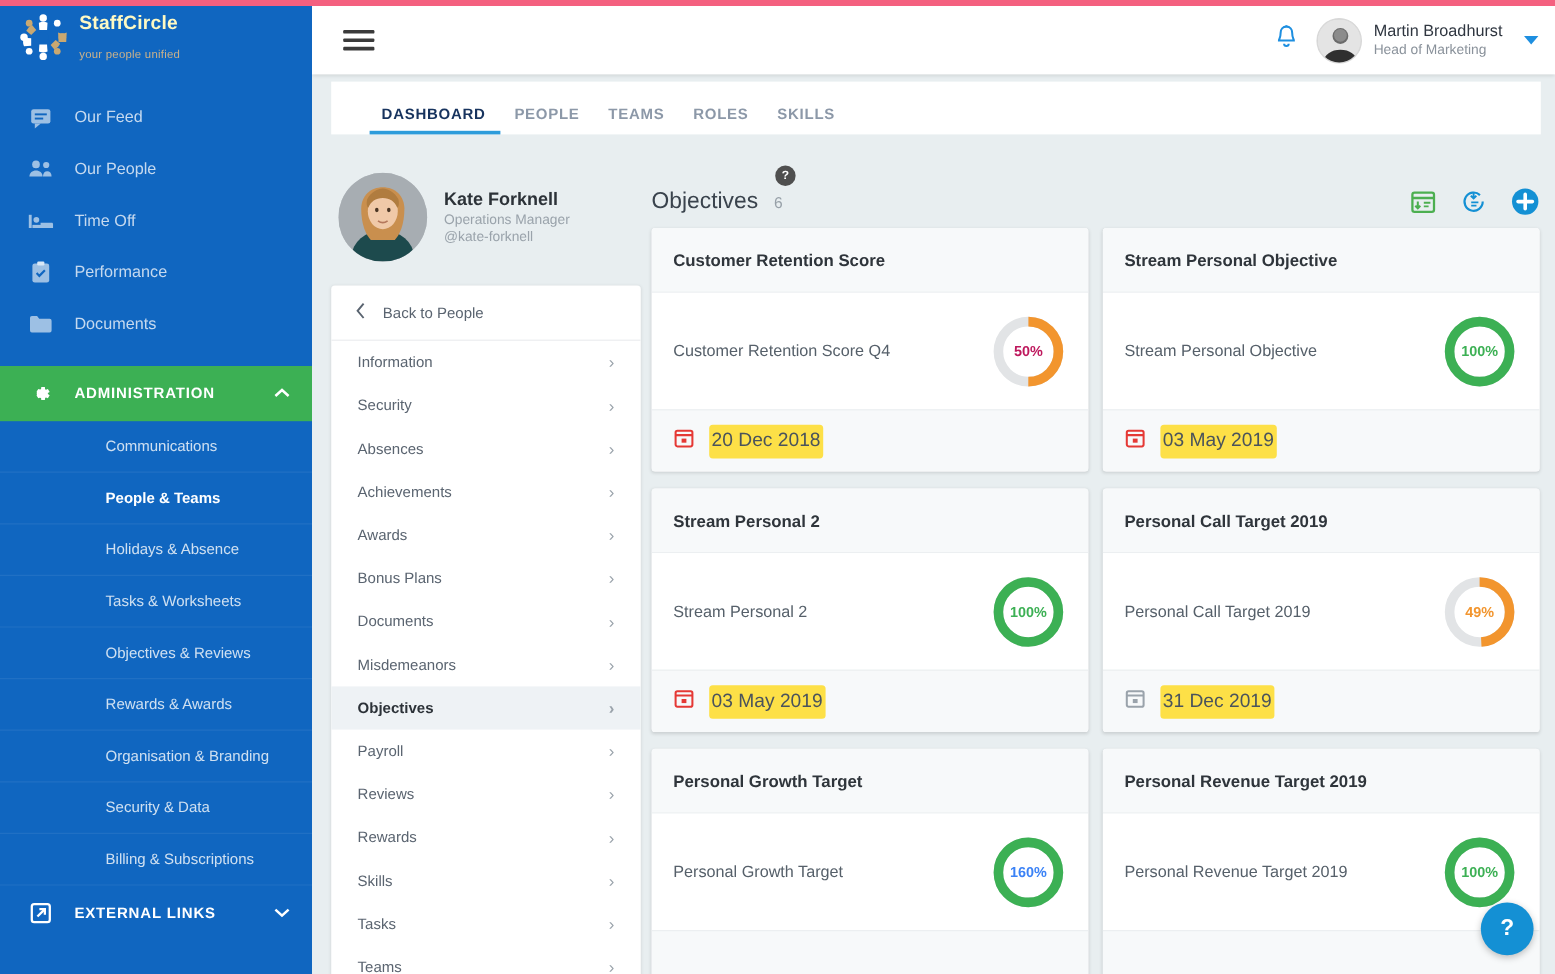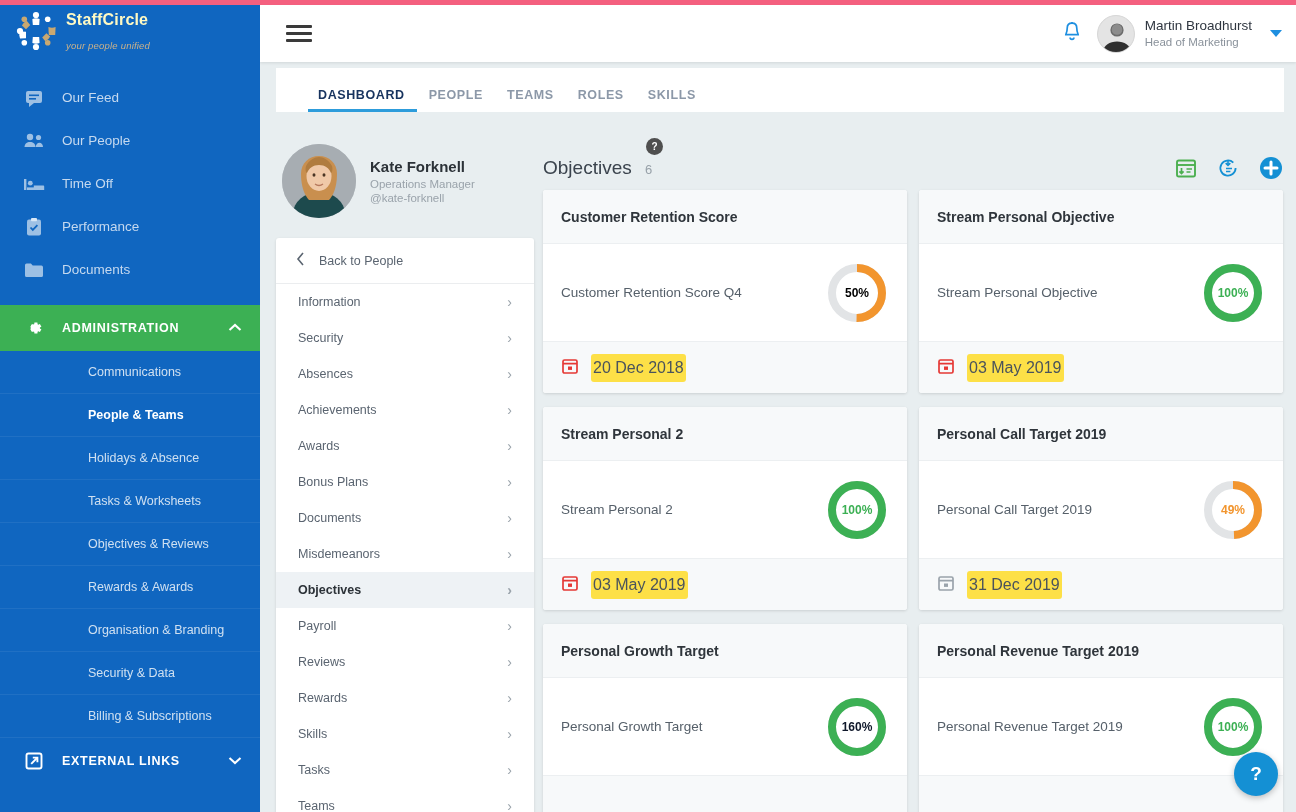--- a/index.html
+++ b/index.html
@@ -21,21 +21,21 @@
   .sidebar {
     position: absolute; left: 0; top: 0; width: 260px; height: 812px;
     background: #1066c0; z-index: 30; overflow: hidden;
   }
   .logo-row {
     height: 62px; display: flex; align-items: center; padding-left: 14px; gap: 8px;
   }
   .logo-mark { width: 44px; height: 44px; flex: 0 0 44px; }
   .logo-text { display: flex; flex-direction: column; line-height: 1; }
   .logo-name { color: #fef9c3; font-size: 16px; font-weight: bold; letter-spacing: .2px; }
-  .logo-tag { color: #cbb28a; font-size: 9.5px; margin-top: 13px; letter-spacing: .2px; font-style: italic; }
+  .logo-tag { color: #cbb28a; font-size: 9.5px; margin-top: 13px; letter-spacing: .2px; }
 
   .nav-item {
     height: 43px; display: flex; align-items: center; gap: 16px;
     padding-left: 22px; color: #c5d9ef; font-size: 13.5px; cursor: pointer;
   }
   .nav-item .ic { width: 24px; height: 24px; flex: 0 0 24px; display:flex; align-items:center; justify-content:center; }
   .nav-gap { height: 14px; }
 
   .section-head {
     height: 46px; display: flex; align-items: center; padding: 0 18px 0 22px;
@@ -503,21 +503,21 @@
 
       <div class="card">
         <div class="card-head">Customer Retention Score</div>
         <div class="card-body">
           <span class="card-body-text">Customer Retention Score Q4</span>
           <span class="donut">
             <svg width="64" height="64" viewBox="0 0 64 64">
               <circle cx="32" cy="32" r="25" fill="none" stroke="#e2e4e6" stroke-width="8"></circle>
               <circle cx="32" cy="32" r="25" fill="none" stroke="#f2952e" stroke-width="8" stroke-dasharray="78.5 157.1" transform="rotate(-90 32 32)"></circle>
             </svg>
-            <span class="lbl" style="color:#000000">50%</span>
+            <span class="lbl" style="color:#be185d">50%</span>
           </span>
         </div>
         <div class="card-foot">
           <span>
             <svg width="18" height="18" viewBox="0 0 18 18" fill="none" stroke="#e53935" stroke-width="1.7">
                 <rect x="2" y="3" width="14" height="13" rx="1.5"></rect>
                 <path d="M2 6.6H16"></path>
                 <rect x="7" y="9.5" width="4" height="3.4" fill="#e53935" stroke="none"></rect>
               </svg>
           </span>
@@ -599,21 +599,21 @@
 
       <div class="card">
         <div class="card-head">Personal Growth Target</div>
         <div class="card-body">
           <span class="card-body-text">Personal Growth Target</span>
           <span class="donut">
             <svg width="64" height="64" viewBox="0 0 64 64">
               <circle cx="32" cy="32" r="25" fill="none" stroke="#e2e4e6" stroke-width="8"></circle>
               <circle cx="32" cy="32" r="25" fill="none" stroke="#3cb054" stroke-width="8" stroke-dasharray="157.1 157.1" transform="rotate(-90 32 32)"></circle>
             </svg>
-            <span class="lbl" style="color:#0f172a">160%</span>
+            <span class="lbl" style="color:#3b82f6">160%</span>
           </span>
         </div>
         <div class="card-foot"></div>
       </div>
 
       <div class="card">
         <div class="card-head">Personal Revenue Target 2019</div>
         <div class="card-body">
           <span class="card-body-text">Personal Revenue Target 2019</span>
           <span class="donut">

